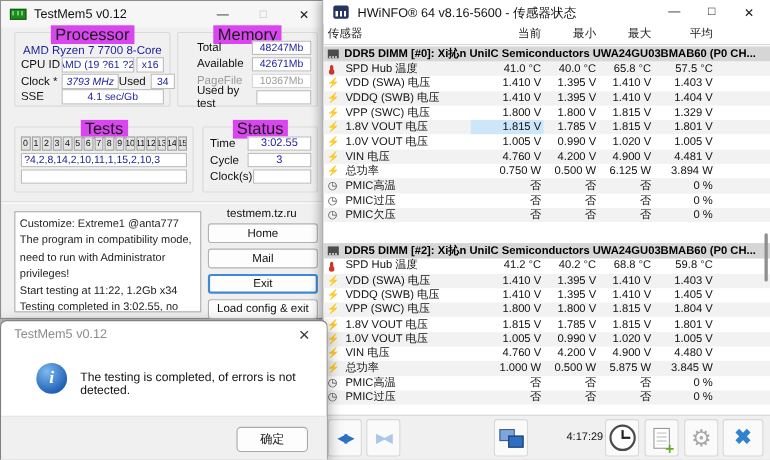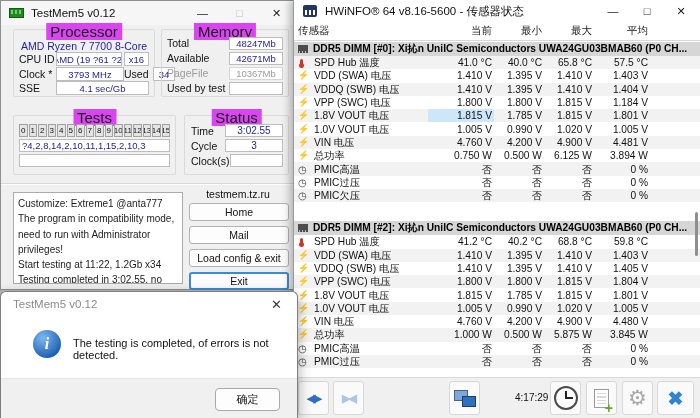--- a/index.html
+++ b/index.html
@@ -25,26 +25,26 @@
   .gb-mem  { left:160px; top:28px; width:128px; height:68px; }
   .gb-tests{ left:12px; top:114px; width:163px; height:60px; }
   .gb-status{ left:183px; top:114px; width:105px; height:60px; }
   .cpu-name { position:absolute; left:0; right:0; top:10px; text-align:center; font-size:10.5px; color:#1d1d9d; white-space:nowrap; }
   .prow { position:absolute; left:5px; right:5px; height:14px; display:flex; align-items:center; }
   .prow1 { top:22px; } .prow2 { top:37px; } .prow3 { top:51px; }
   .plbl { font-size:10.5px; color:#111; width:37px; flex:none; }
   .pfield { background:#fff; border:1px solid #bdbdbd; color:#1d1d9d; font-size:9.5px; height:14px;
             display:flex; align-items:center; justify-content:center; white-space:nowrap; overflow:hidden; }
   .f-cpuid { flex:1; } .f-mult { width:25px; margin-left:2px; flex:none; }
-  .f-clock { width:68px; flex:none; } .p-used { width:29px; text-align:right; padding-right:8px; font-size:10.5px; color:#111; }
+  .f-clock { width:52px; flex:none;font-style:italic; } .p-used { width:29px; text-align:right; padding-right:8px; font-size:10.5px; color:#111; }
   .f-used { width:22px; flex:none; } .f-sse { flex:1; }
 
   .mem-rows { position:absolute; left:0; right:0; top:5px; }
   .mem-row { display:flex; align-items:center; justify-content:space-between; height:14px; margin:1px 5px 0 5px; }
-  .mem-row .lbl { font-size:10.5px; color:#111; }
+  .mem-row .lbl { font-size:10.5px; color:#111;margin-left:12px; }
   .mem-row .field { width:54px; height:13px; background:#fff; border:1px solid #bdbdbd; color:#1d1d9d;
                     font-size:9.5px; display:flex; align-items:center; justify-content:center; }
   .mem-row.dim .lbl { color:#9c9c9c; }
   .mem-row.dim .field { color:#9c9c9c; border-color:#d6d6d6; }
 
   .tests-btnrow { position:absolute; top:8px; left:5px; right:5px; height:13px; display:flex; gap:1px; }
   .tbtn { flex:1; background:#e4e4e4; border:1px solid #a2a2a2; font-size:8px; color:#111;
           display:flex; align-items:center; justify-content:center; overflow:hidden; }
   .tfield { position:absolute; left:5px; right:5px; height:13px; background:#fff; border:1px solid #bdbdbd;
             color:#1d1d9d; font-size:9.5px; display:flex; align-items:center; padding:0 2px; white-space:nowrap; overflow:hidden; }
@@ -245,22 +245,22 @@
         <div>Customize: Extreme1 @anta777</div>
         <div>The program in compatibility mode,</div>
         <div>need to run with Administrator privileges!</div>
         <div>Start testing at 11:22, 1.2Gb x34</div>
         <div>Testing completed in 3:02.55, no errors.</div>
       </div>
     <div class="tm-site">testmem.tz.ru</div>
     <div class="tm-btns" id="tmBtns">
         <button class="tm-btn">Home</button>
         <button class="tm-btn">Mail</button>
+        <button class="tm-btn focused">Exit</button>
         <button class="tm-btn">Load config &amp; exit</button>
-        <button class="tm-btn focused">Exit</button>
       </div>
   </div>
 
   <div class="dlg">
     <div class="dlg-titlebar">
       <span class="dlg-title">TestMem5 v0.12</span>
       <span class="dlg-close">✕</span>
     </div>
     <div class="dlg-body">
       <span class="dlg-info">
@@ -327,21 +327,21 @@
           <span class="cell-r">1.404 V</span>
         </div>
         <div class="s-row">
           <span class="s-ico">
             <span class="ico-bolt">⚡</span>
           </span>
           <span class="s-name">VPP (SWC) 电压</span>
           <span class="cell-r">1.800 V</span>
           <span class="cell-r">1.800 V</span>
           <span class="cell-r">1.815 V</span>
-          <span class="cell-r">1.184 V</span>
+          <span class="cell-r">1.329 V</span>
         </div>
         <div class="s-row shaded">
           <span class="s-ico">
             <span class="ico-bolt">⚡</span>
           </span>
           <span class="s-name">1.8V VOUT 电压</span>
           <span class="cell-r hl">1.815 V</span>
           <span class="cell-r">1.785 V</span>
           <span class="cell-r">1.815 V</span>
           <span class="cell-r">1.801 V</span>

